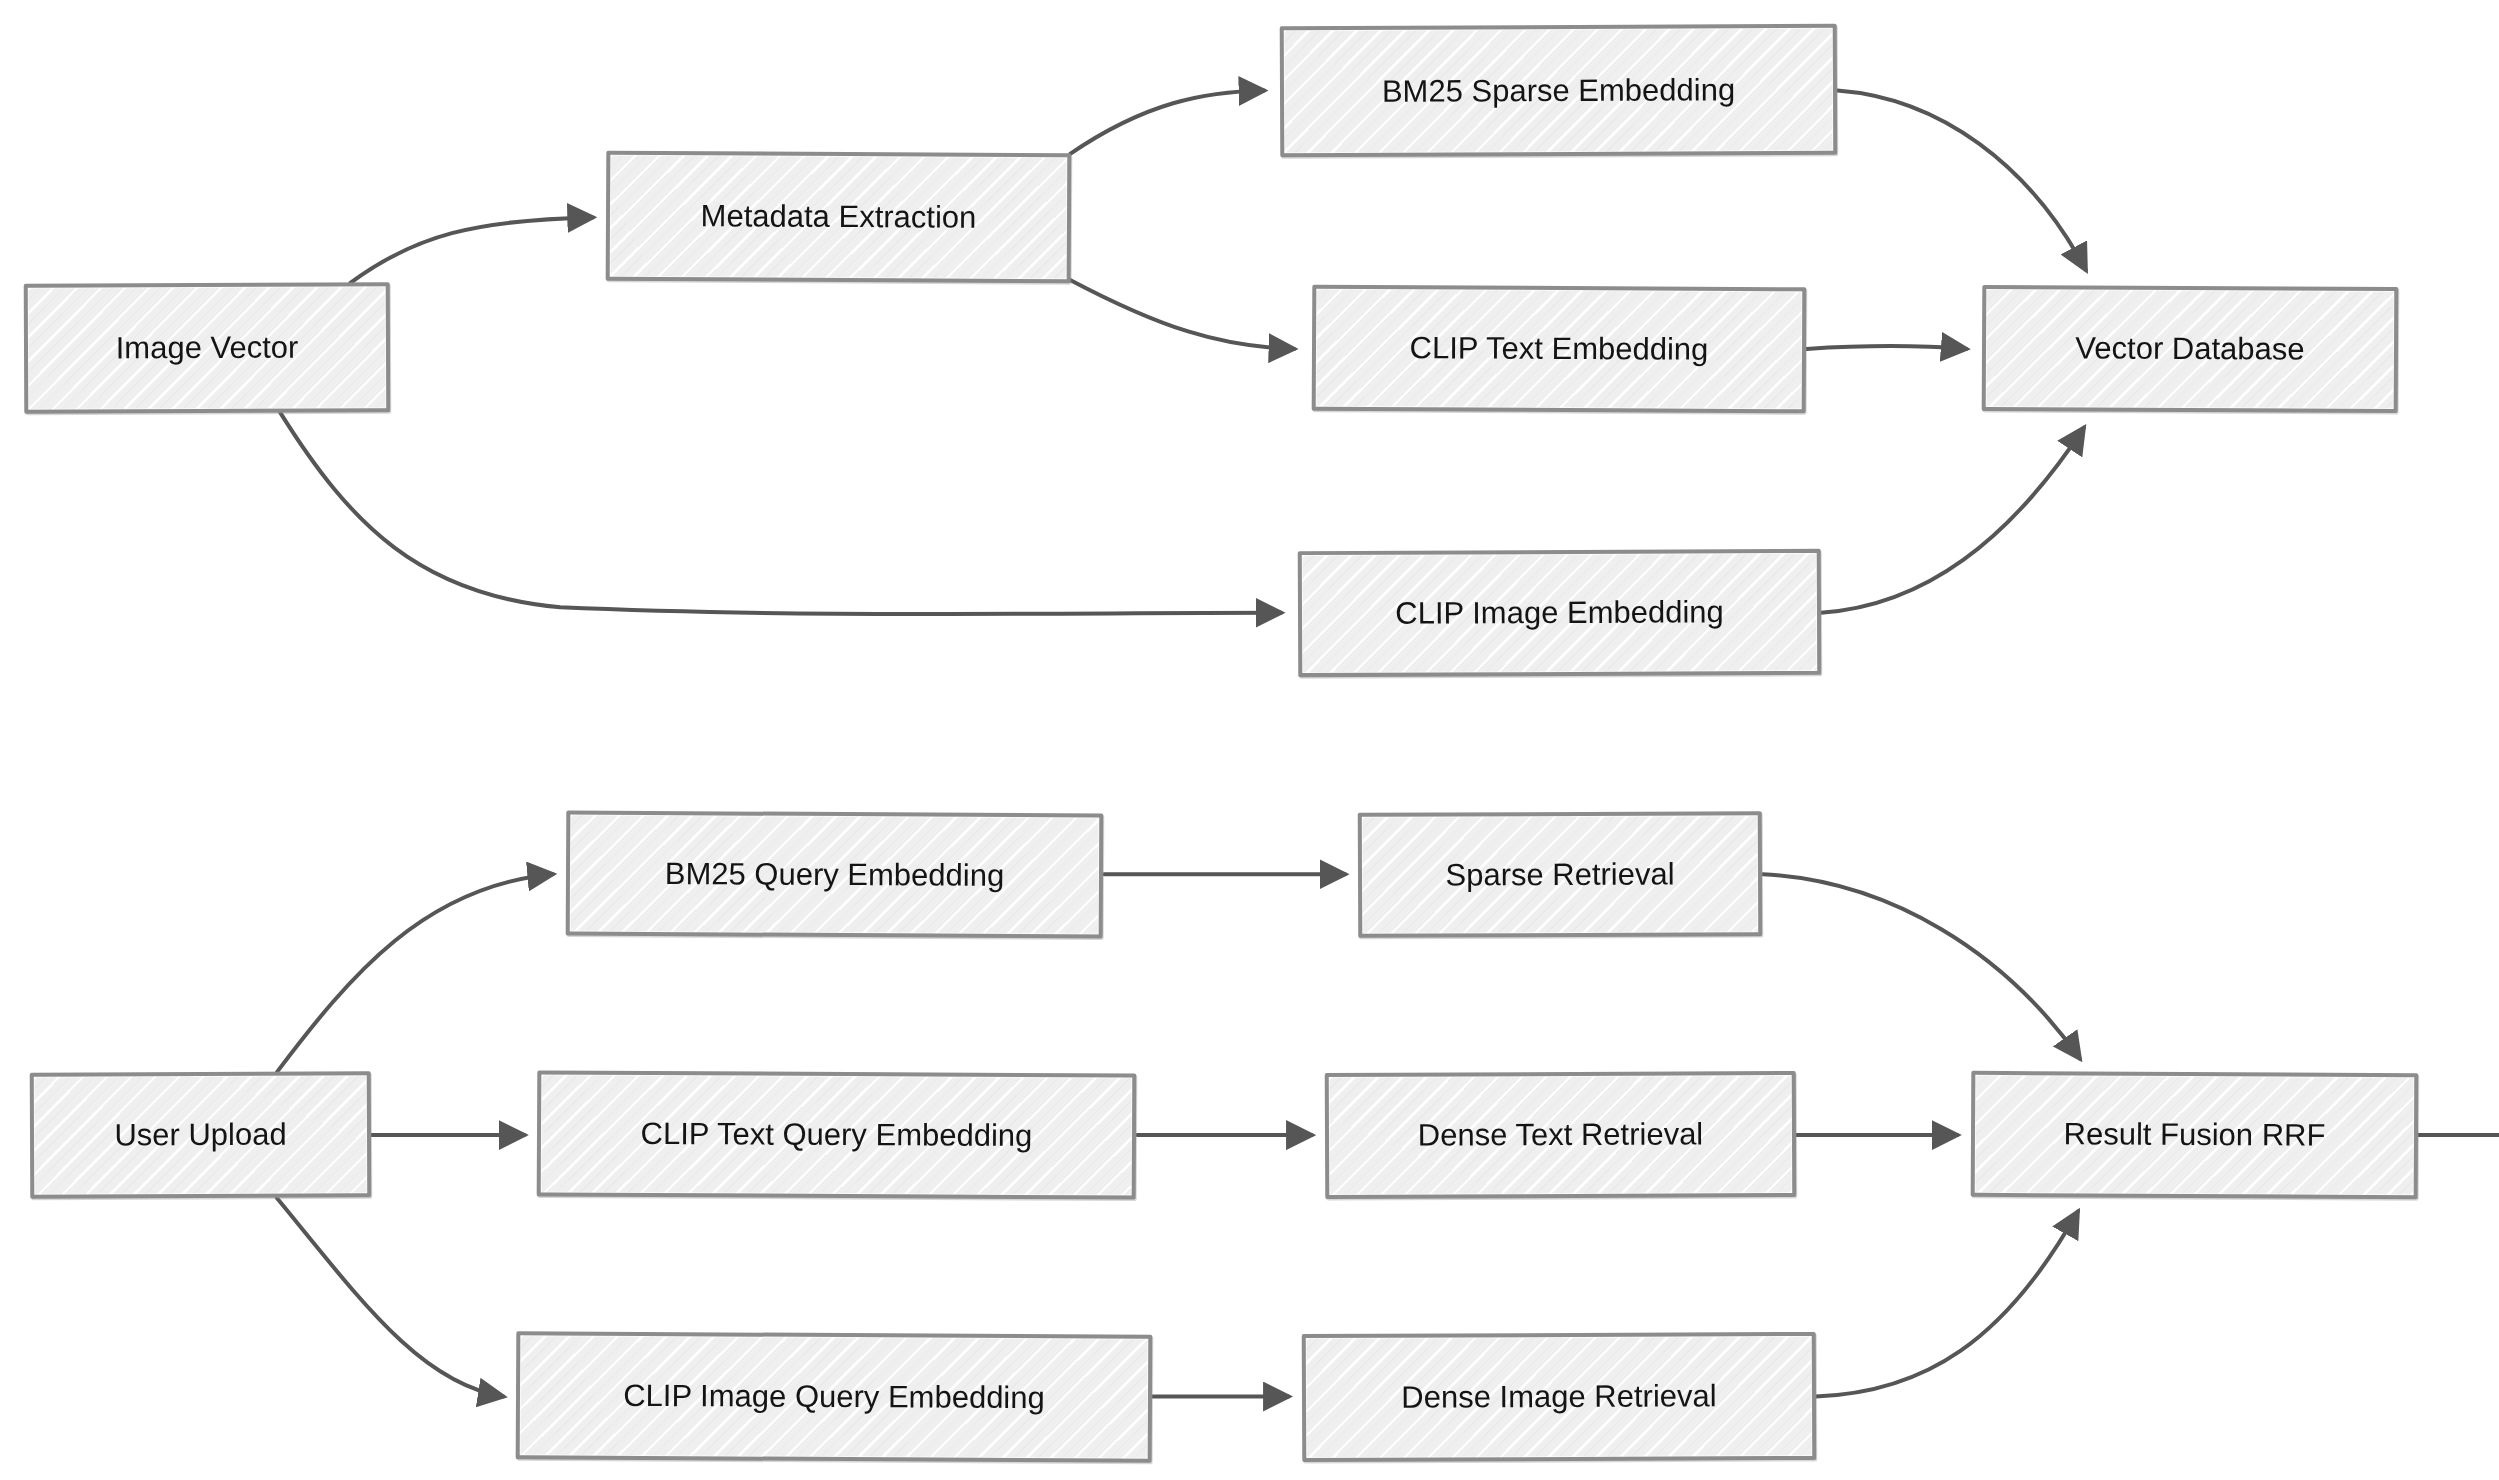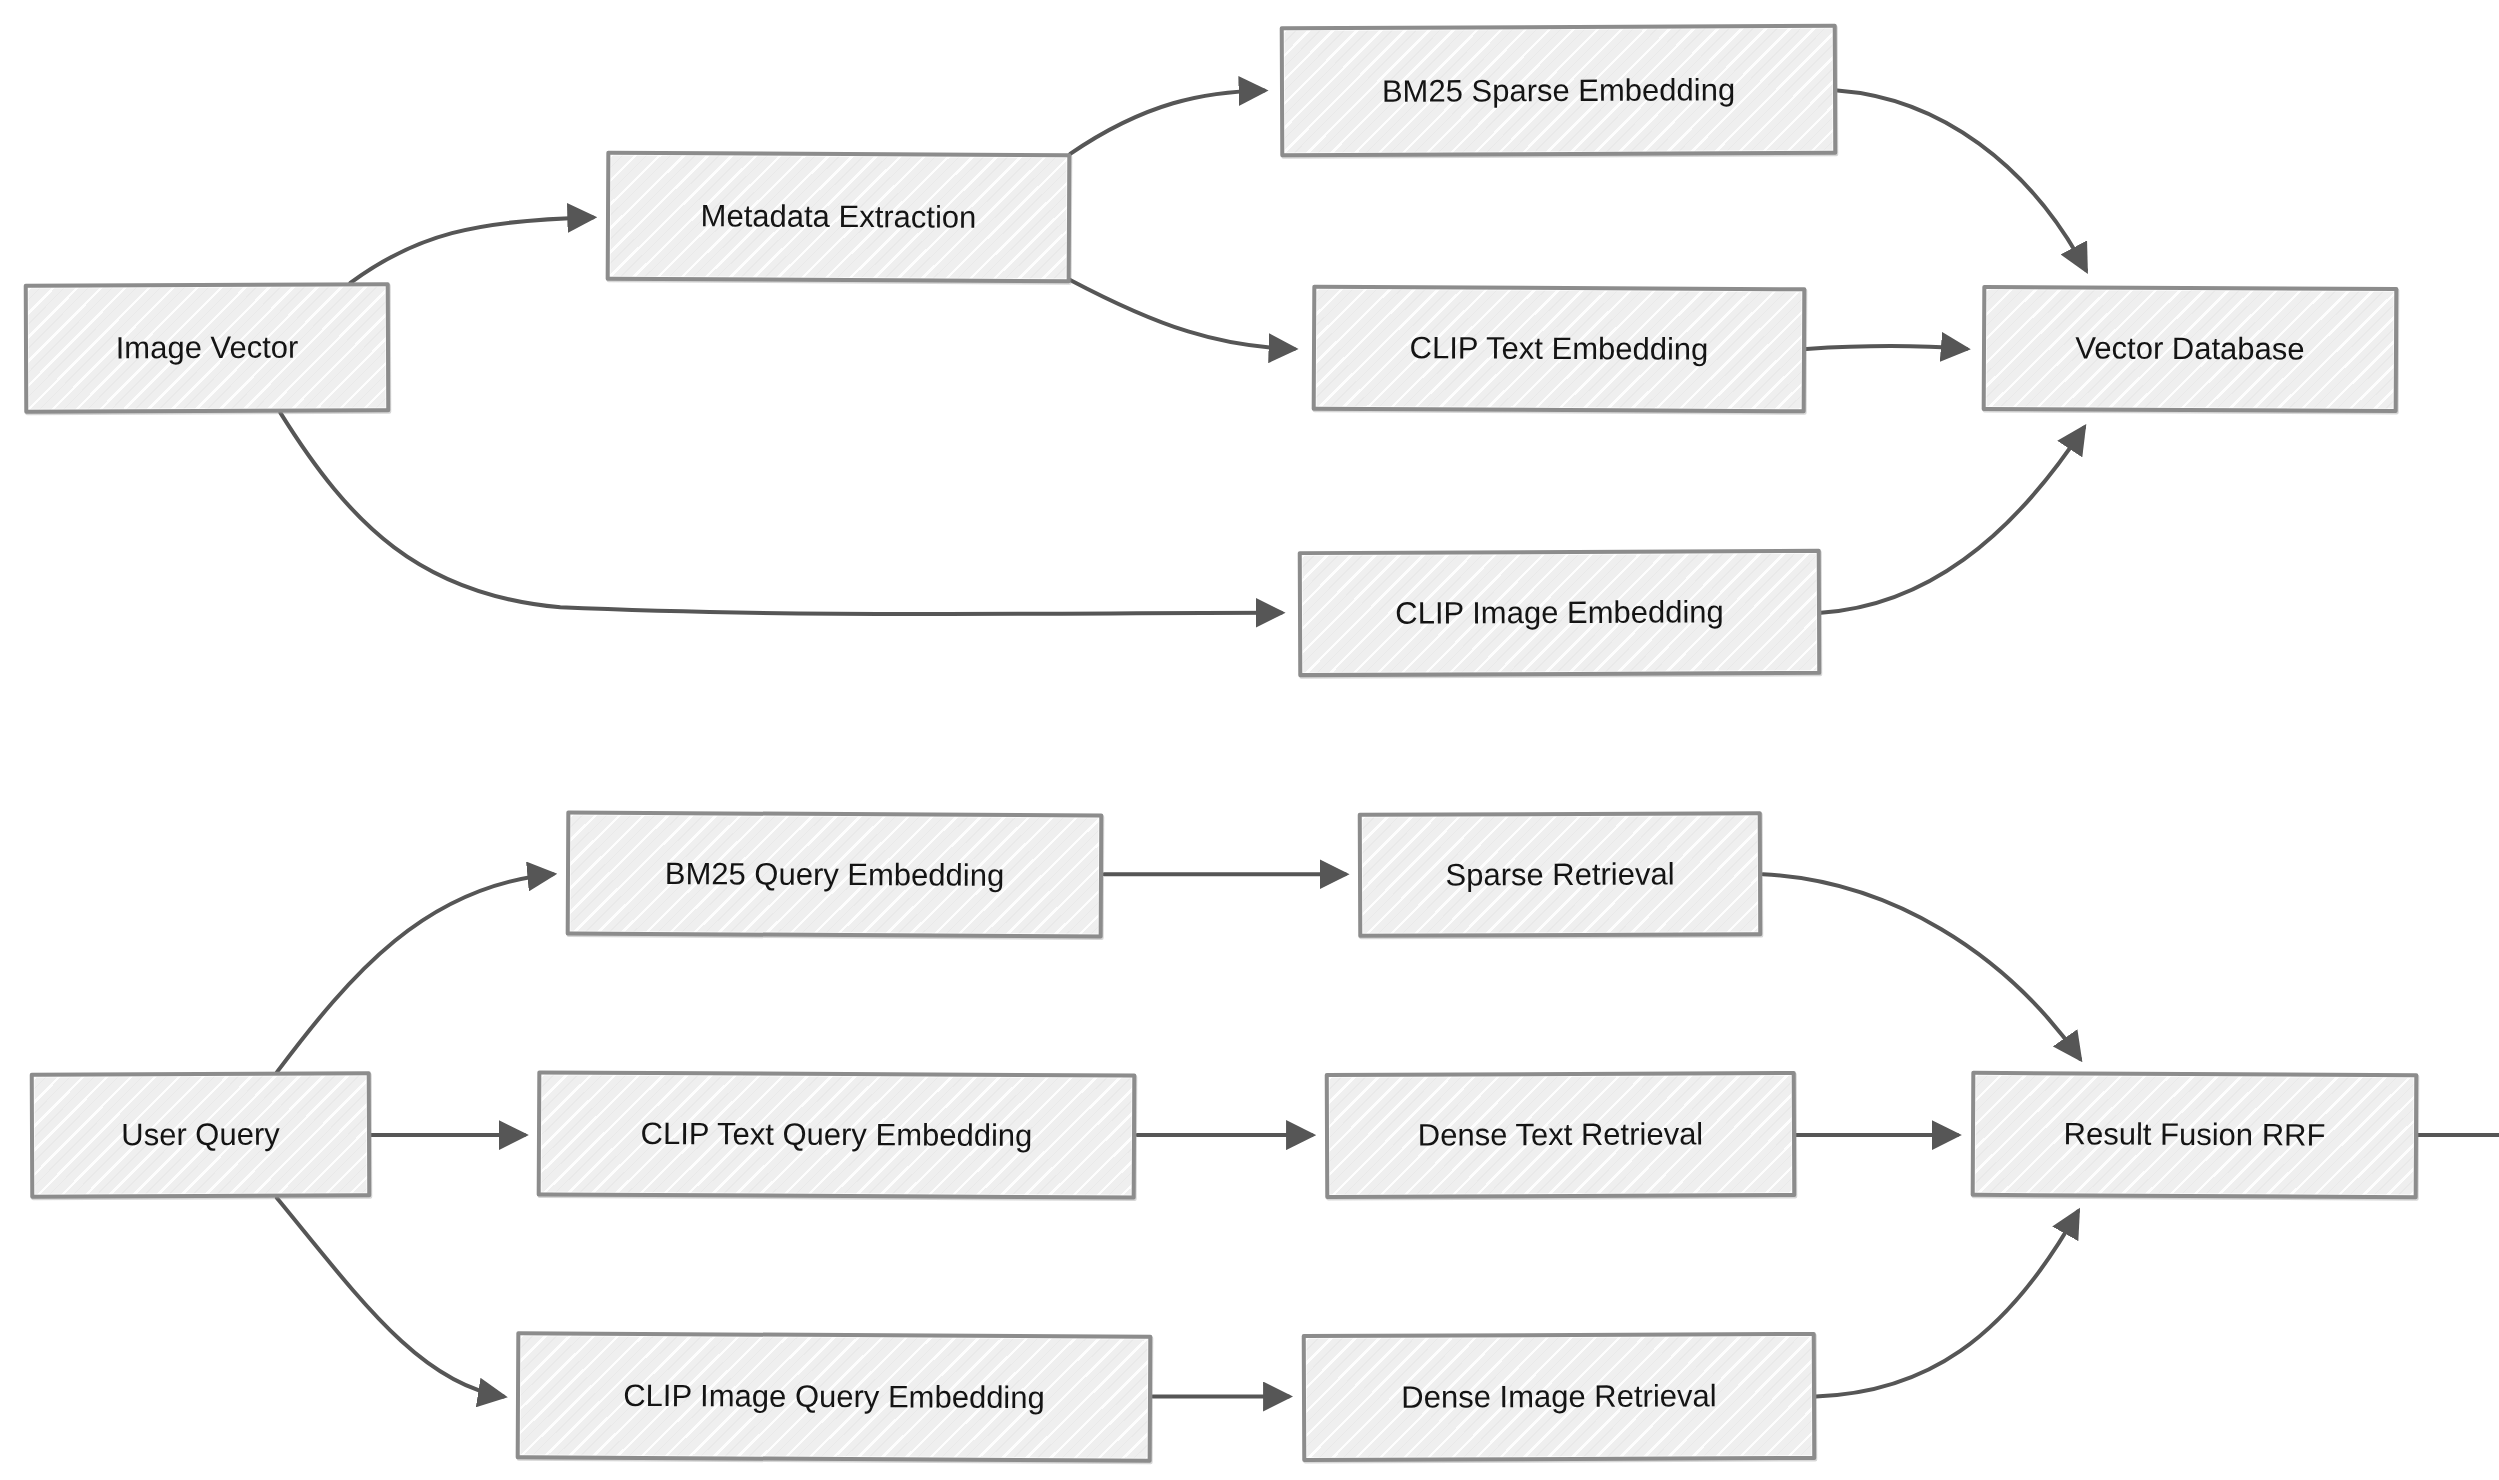--- a/index.html
+++ b/index.html
@@ -104,21 +104,21 @@
       <div class="node" style="left: 1312px; top: 286px; width: 494px; height: 126px; border-color: rgb(140, 140, 140);">
         <span class="node-label" style="color: rgb(20, 20, 20);">CLIP Text Embedding</span>
       </div>
       <div class="node" style="left: 1298px; top: 550px; width: 523px; height: 126px; border-color: rgb(140, 140, 140);">
         <span class="node-label" style="color: rgb(20, 20, 20);">CLIP Image Embedding</span>
       </div>
       <div class="node" style="left: 1982px; top: 286px; width: 416px; height: 126px; border-color: rgb(140, 140, 140);">
         <span class="node-label" style="color: rgb(20, 20, 20);">Vector Database</span>
       </div>
       <div class="node" style="left: 29.5px; top: 1072px; width: 341px; height: 126px; border-color: rgb(140, 140, 140);">
-        <span class="node-label" style="color: rgb(20, 20, 20);">User Query</span>
+        <span class="node-label" style="color: rgb(20, 20, 20);">User Upload</span>
       </div>
       <div class="node" style="left: 566px; top: 812px; width: 537px; height: 125px; border-color: rgb(140, 140, 140);">
         <span class="node-label" style="color: rgb(20, 20, 20);">BM25 Query Embedding</span>
       </div>
       <div class="node" style="left: 1358px; top: 812px; width: 404px; height: 125px; border-color: rgb(140, 140, 140);">
         <span class="node-label" style="color: rgb(20, 20, 20); text-align: center;">Sparse Retrieval</span>
       </div>
       <div class="node" style="left: 537px; top: 1072px; width: 599px; height: 126px; border-color: rgb(140, 140, 140);">
         <span class="node-label" style="color: rgb(20, 20, 20);">CLIP Text Query Embedding</span>
       </div>

